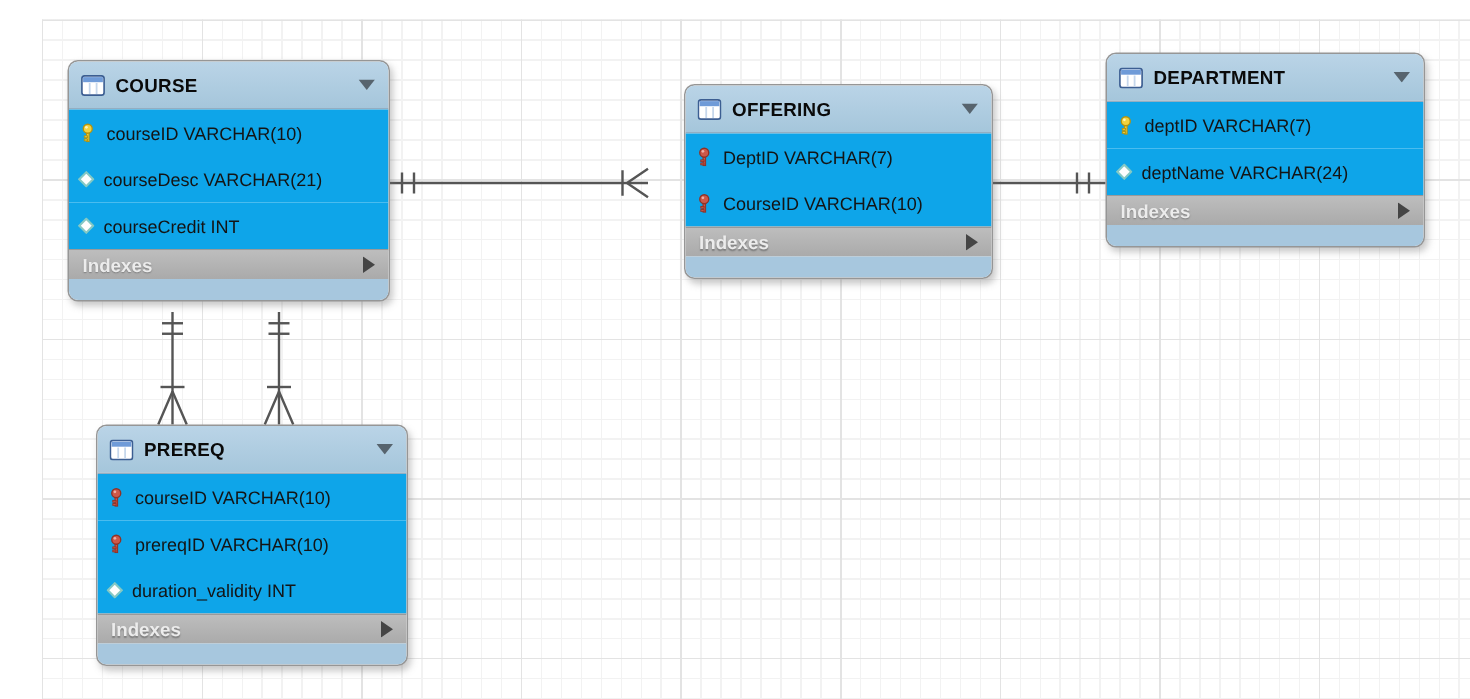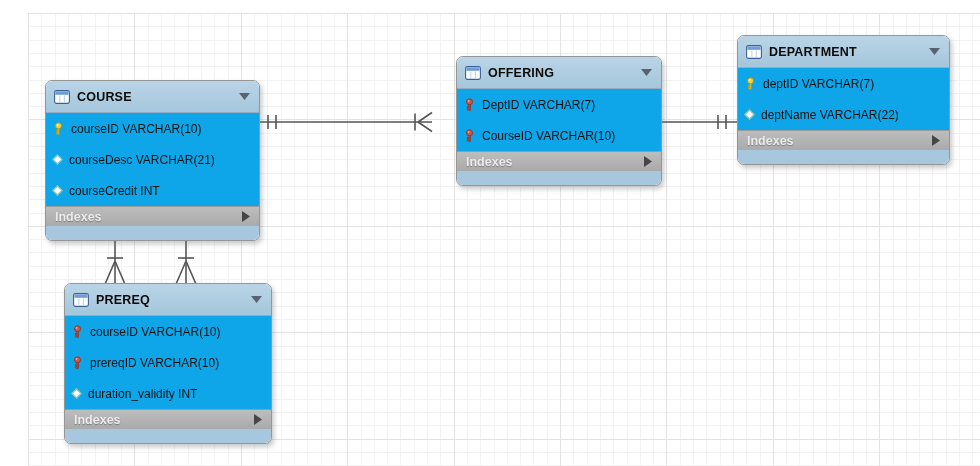--- a/index.html
+++ b/index.html
@@ -19,21 +19,21 @@
 
   svg.connectors { position:absolute; left:0; top:0; width:980px; height:466px;
                    pointer-events:none; }
   .connectors * { stroke:#555555; stroke-width:1.6; fill:none; }
 
   .table {
     position:absolute; border:1px solid #969696; border-radius:7px;
     overflow:hidden; background:#ffffff;
     box-shadow:2px 3px 5px rgba(110,110,110,.38);
   }
-  #t-course     { left:45px;  top:40px;  width:215px;margin-top:40px; }
+  #t-course     { left:45px;  top:40px;  width:215px; }
   #t-offering   { left:456px; top:56px;  width:206px; }
   #t-department { left:737px; top:35px;  width:213px; }
   #t-prereq     { left:64px;  top:283px; width:208px; }
 
   .t-header {
     height:32px; display:flex; align-items:center; gap:7px; padding:0 9px 0 8px;
     background:linear-gradient(#bad4e7,#a5c6db);
     border-bottom:1px solid #93aec2;
   }
   .t-name { font-size:12.5px; font-weight:bold; color:#0a0a0a; letter-spacing:.2px; }
@@ -244,21 +244,21 @@
           </svg>
         </span>
       <span class="c-text">deptID VARCHAR(7)</span>
     </div>
     <div class="t-row">
       <span class="icon">
           <svg width="11" height="11">
             <use href="#sym-diamond"></use>
           </svg>
         </span>
-      <span class="c-text">deptName VARCHAR(22)</span>
+      <span class="c-text">deptName VARCHAR(24)</span>
     </div>
     <div class="t-indexes">
       <span class="idx-label">Indexes</span>
       <span class="idx-arrow icon">
           <svg width="8" height="11">
             <use href="#sym-tri-right"></use>
           </svg>
         </span>
     </div>
     <div class="t-strip"></div>

